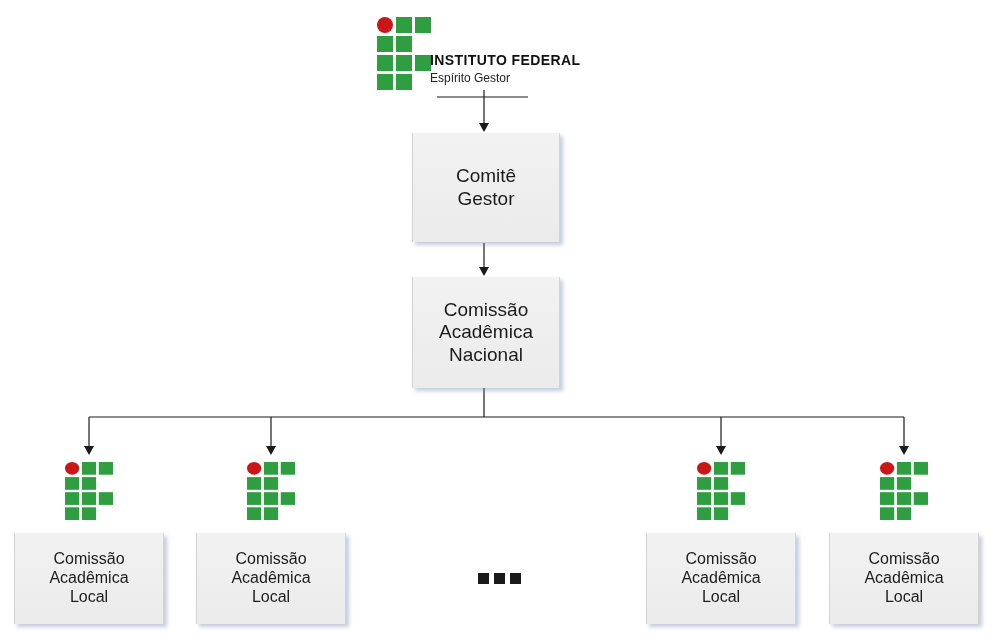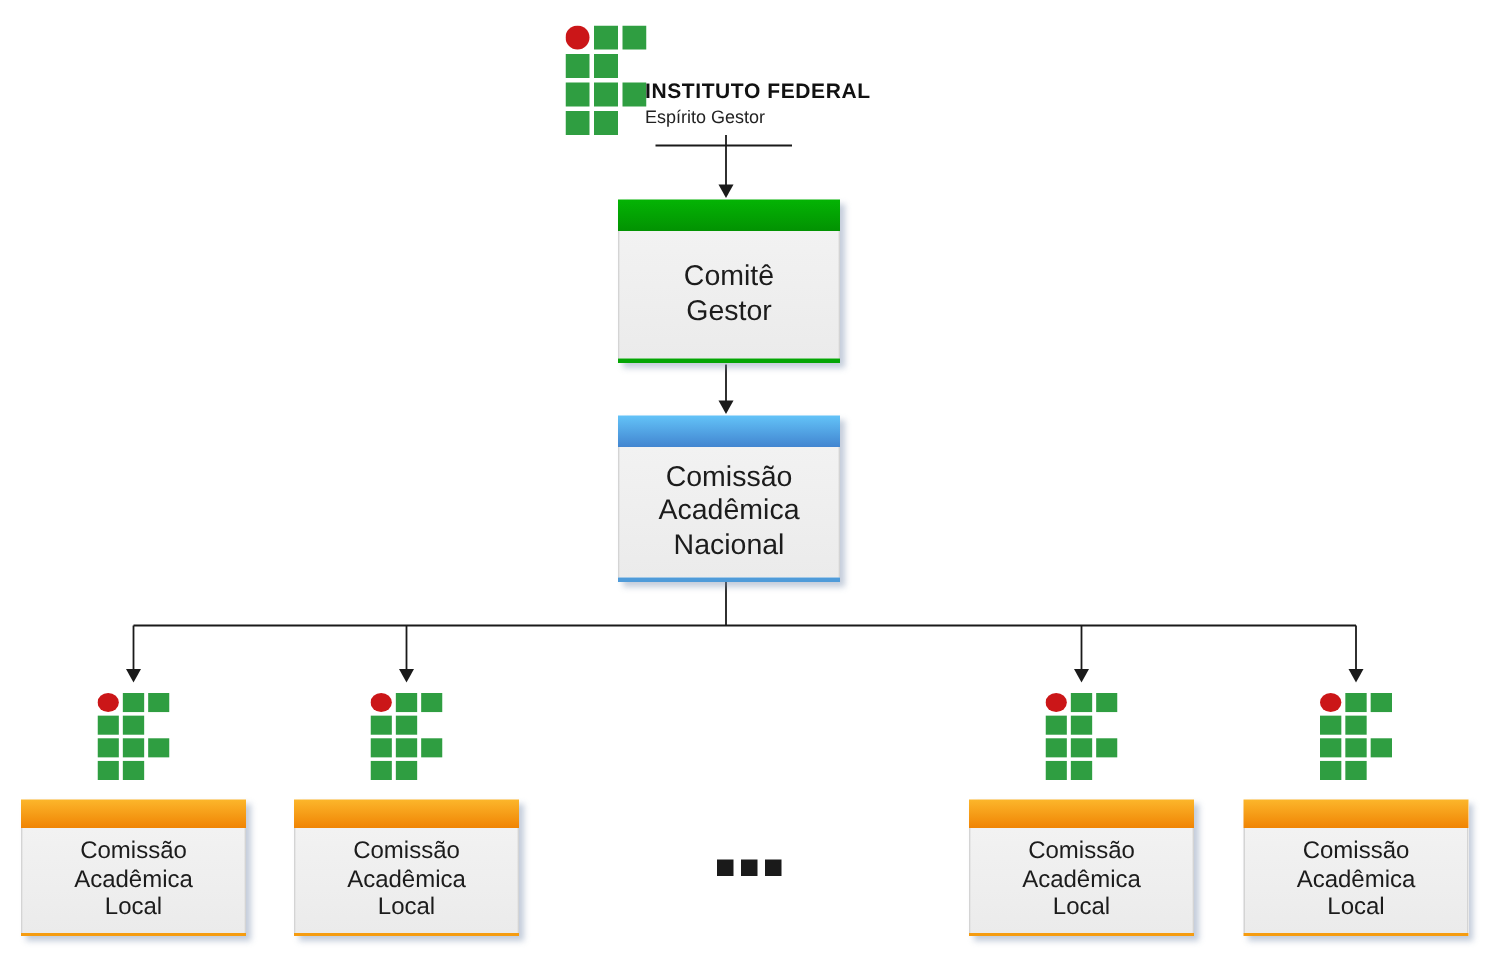--- a/index.html
+++ b/index.html
@@ -13,21 +13,21 @@
 
   
   .brand-mark-big{position:absolute;left:377px;top:17px;}
   .brand-text{position:absolute;left:430px;top:52px;}
   .brand-title{font-size:14px;font-weight:bold;letter-spacing:.4px;color:#111;}
   .brand-subtitle{font-size:12px;margin-top:3px;color:#222;}
   .if-green{fill:var(--logo-green,#2f9e41);}
   .if-red{fill:var(--logo-red,#cb1618);}
 
   
-  .node{position:absolute;display:flex;flex-direction:column;
+  .node{position:absolute;display:flex;flex-direction:row;
         box-shadow:3px 3px 4px rgba(125,145,175,.45);}
   .node-header{flex:none;}
   .node-body{flex:1;display:flex;align-items:center;justify-content:center;
              text-align:center;white-space:pre-line;
              background:linear-gradient(var(--body-top,#f2f2f2),var(--body-bottom,#ebebeb));
              border-left:1px solid #d4d4d4;border-right:1px solid #d4d4d4;}
   .node-accent{flex:none;height:3px;}
 
   .node-root{left:412px;top:133px;width:148px;height:109px;}
   .node-root .node-header{height:21px;background:linear-gradient(var(--root-header-top,#04b404),var(--root-header-bottom,#029202));}

